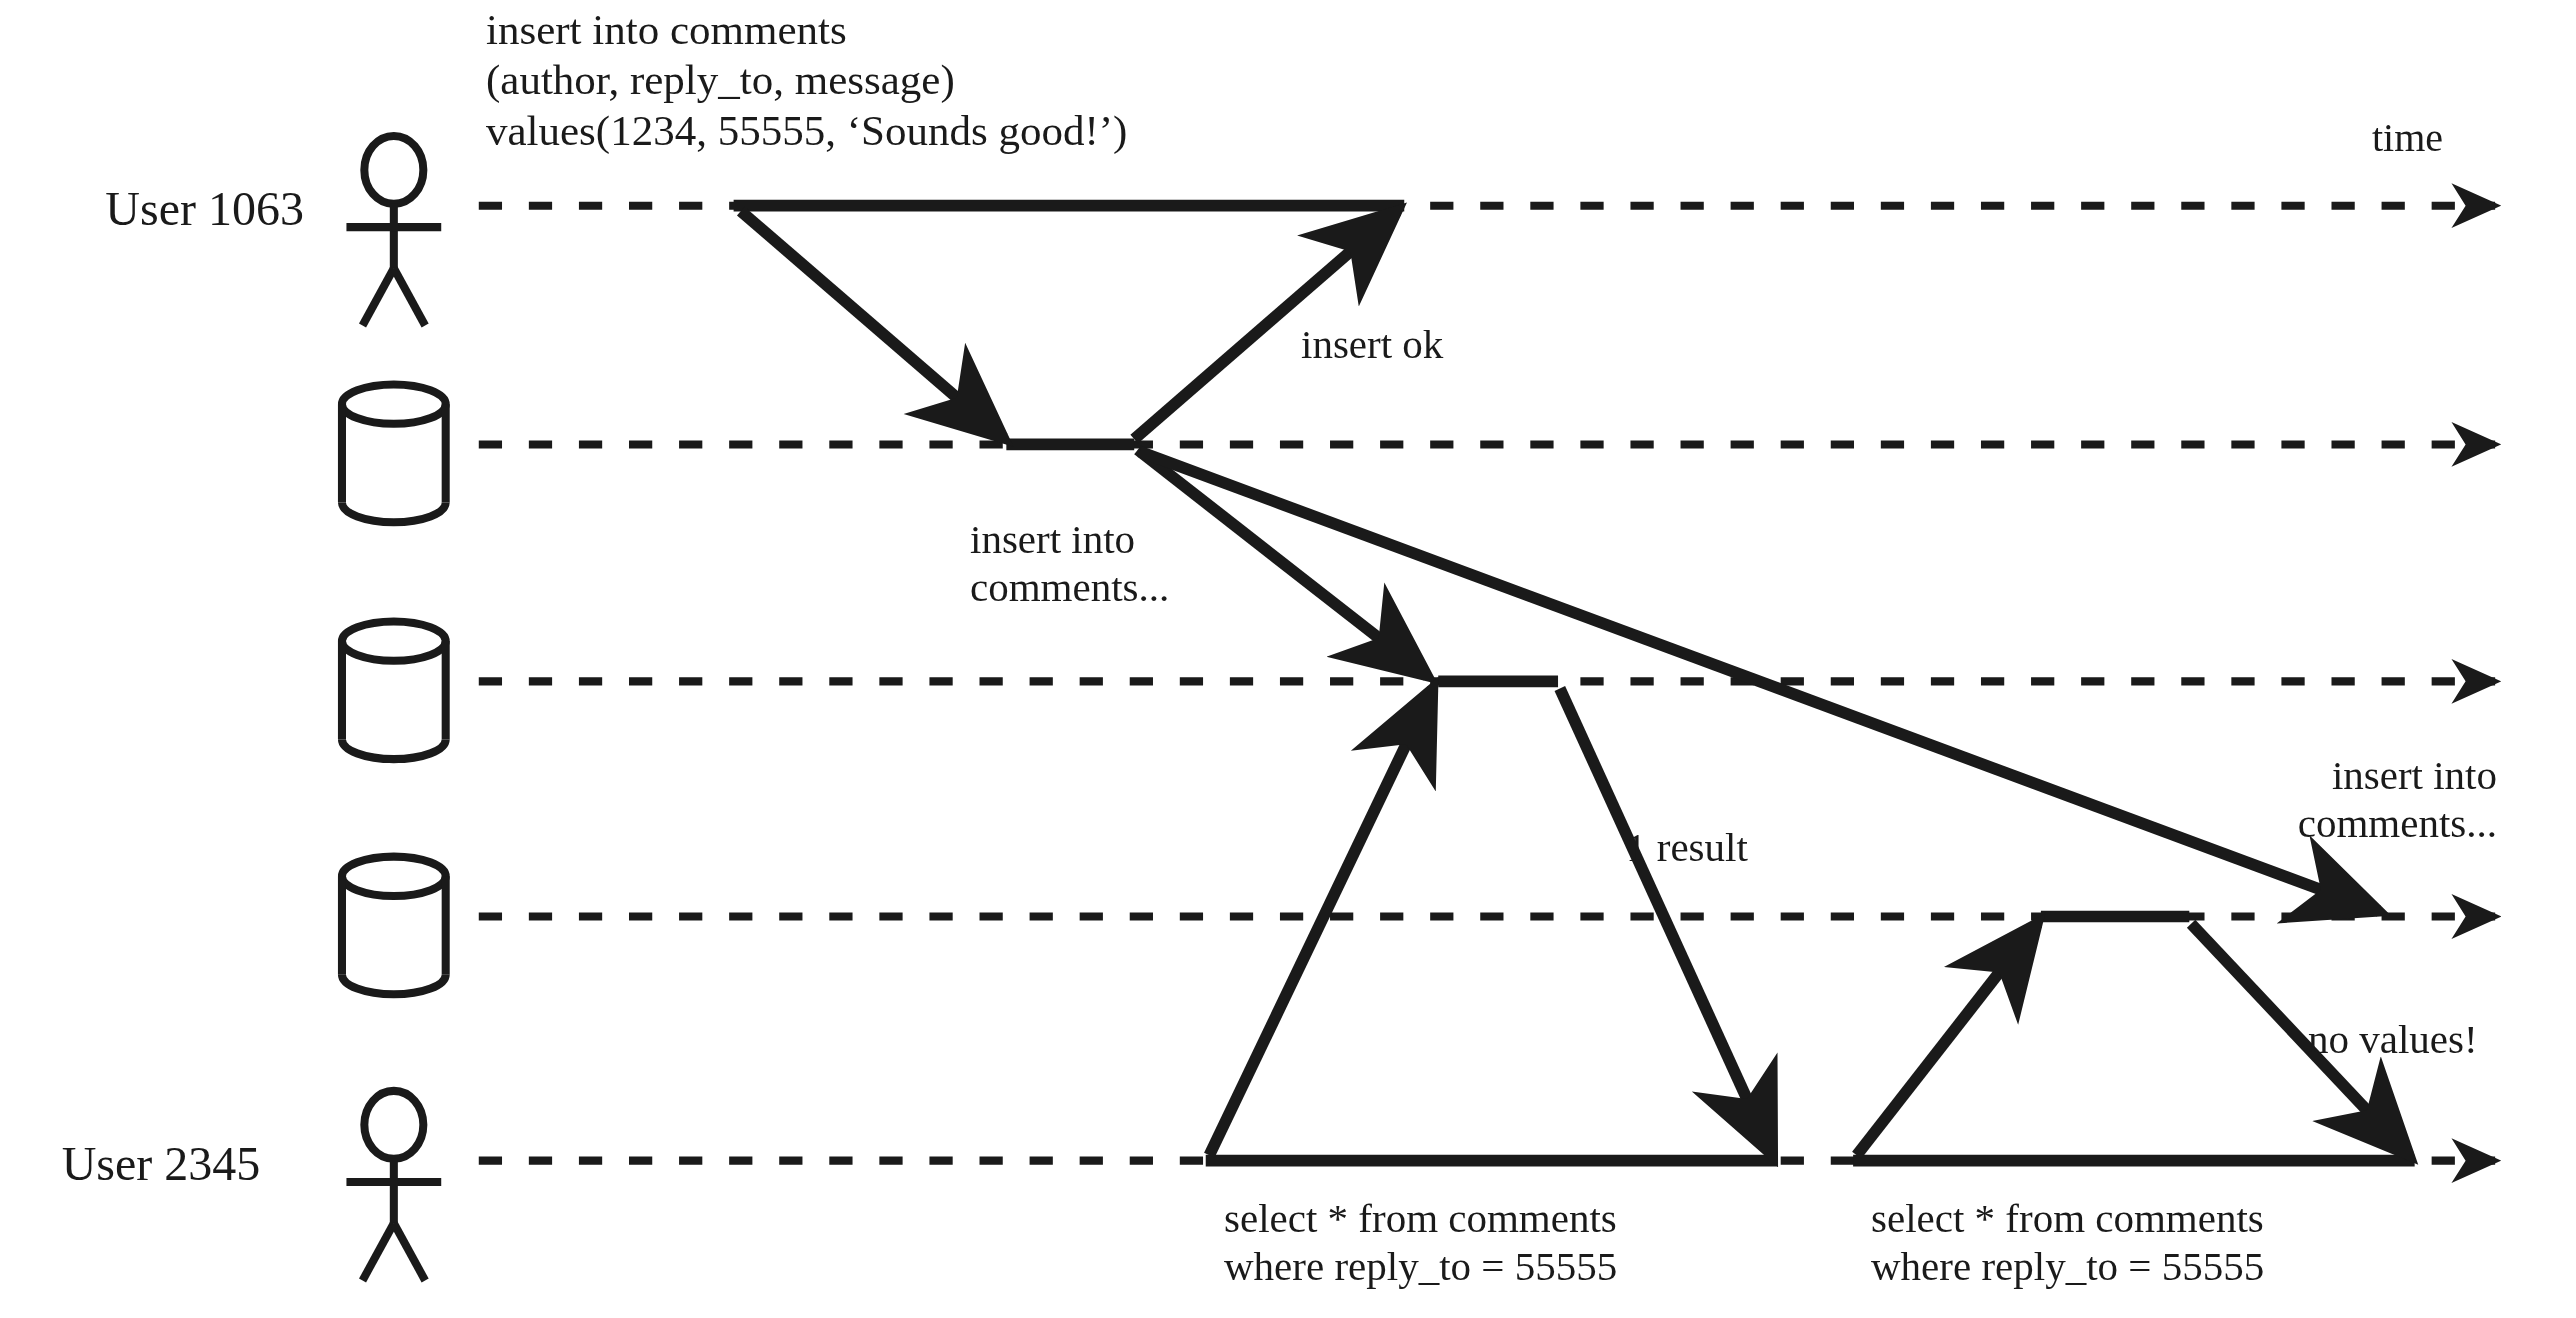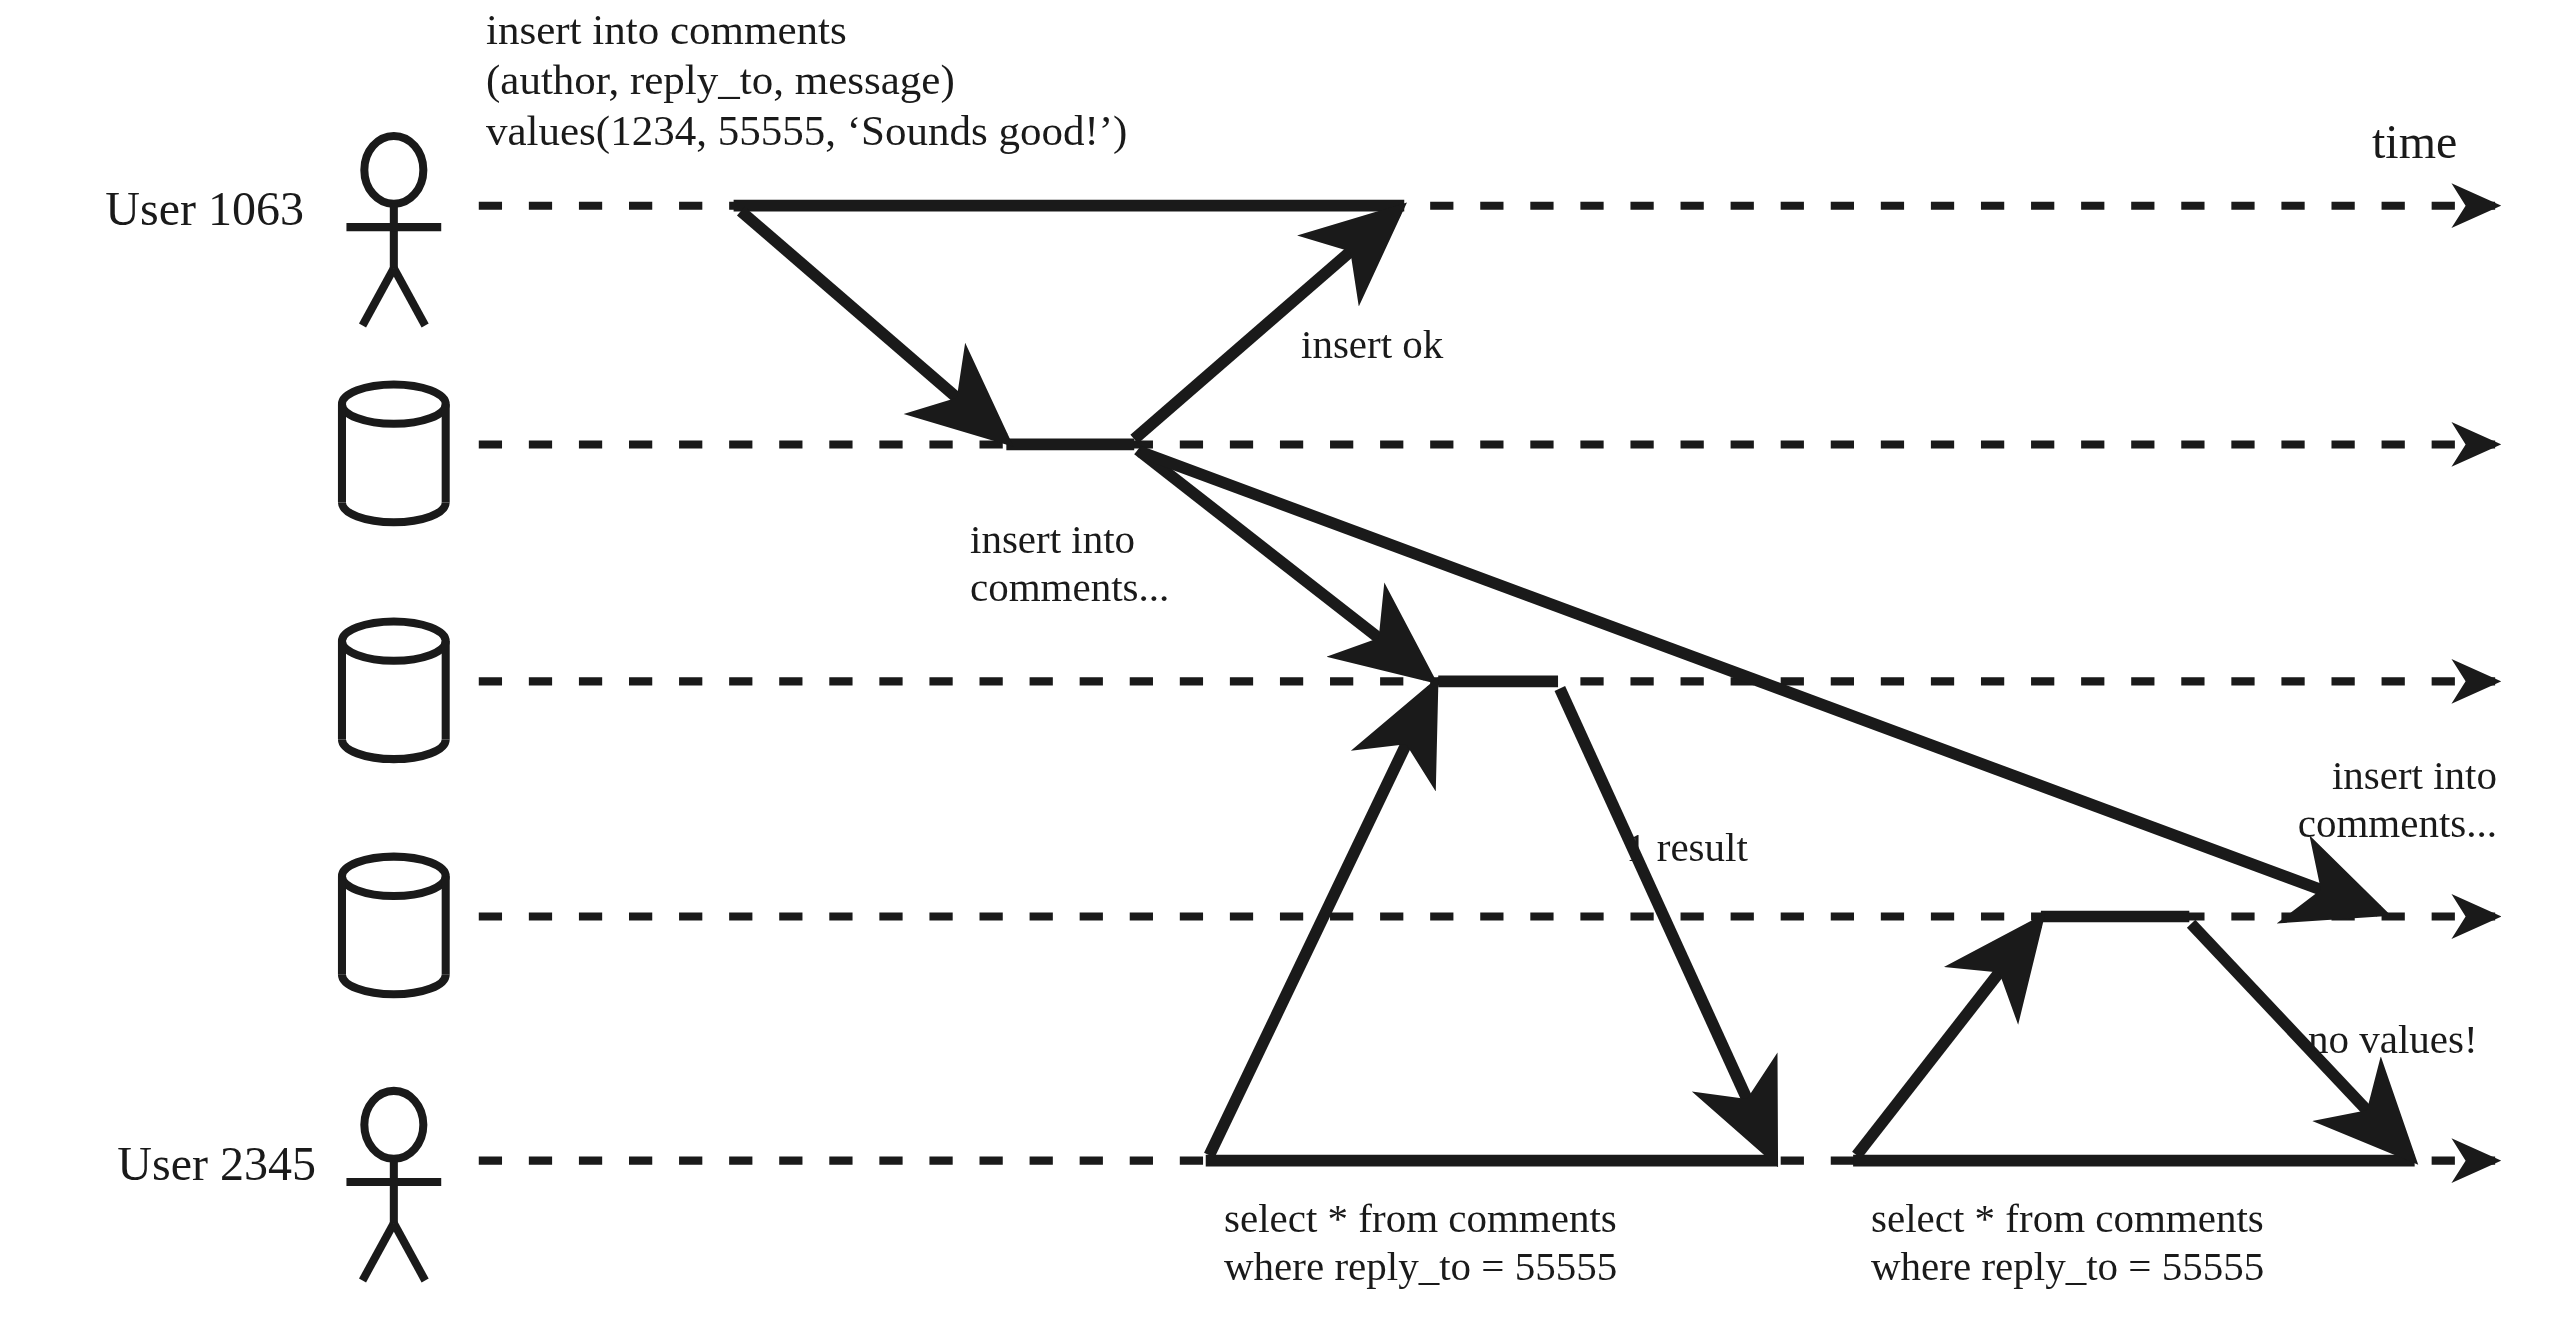--- a/index.html
+++ b/index.html
@@ -40,21 +40,21 @@
     font-size: 48px;
     text-align: right;
   }
   .note {
     font-size: 41px;
   }
   .note-big {
     font-size: 43px;
   }
   .time-label {
-    font-size: 48px;
+    font-size: 40px;
     text-align: center;
   }
 </style>
 </head>
 <body>
 
 <div id="diagram-root">
 
   <svg id="diagram-canvas" viewBox="0 0 2880 1474" xmlns="http://www.w3.org/2000/svg">
     <defs>
@@ -134,21 +134,21 @@
     <g fill="none" stroke="#1a1a1a" stroke-width="9">
       <ellipse cx="440" cy="1258" rx="33" ry="38"></ellipse>
       <line x1="440" y1="1296" x2="440" y2="1368"></line>
       <line x1="387" y1="1322" x2="493" y2="1322"></line>
       <line x1="440" y1="1368" x2="405" y2="1432"></line>
       <line x1="440" y1="1368" x2="475" y2="1432"></line>
     </g>
   </svg>
 
   <div class="txt lane-label" style="left:18px; top:181px; width:286px;">User 1063</div>
-  <div class="txt lane-label" style="left:30px; top:1136px; width:286px;">User 2345</div>
+  <div class="txt lane-label" style="left:18px; top:1136px; width:286px;text-align:center;">User 2345</div>
 
   <div class="txt time-label" style="left:2372px; top:114px;">time</div>
 
   <div class="txt note-big" style="left:486px; top:4.5px;">insert into comments
 (author, reply_to, message)
 values(1234, 55555, ‘Sounds good!’)</div>
 
   <div class="txt note" style="left:1301px; top:320px;">insert ok</div>
 
   <div class="txt note" style="left:970px; top:515px;">insert into

